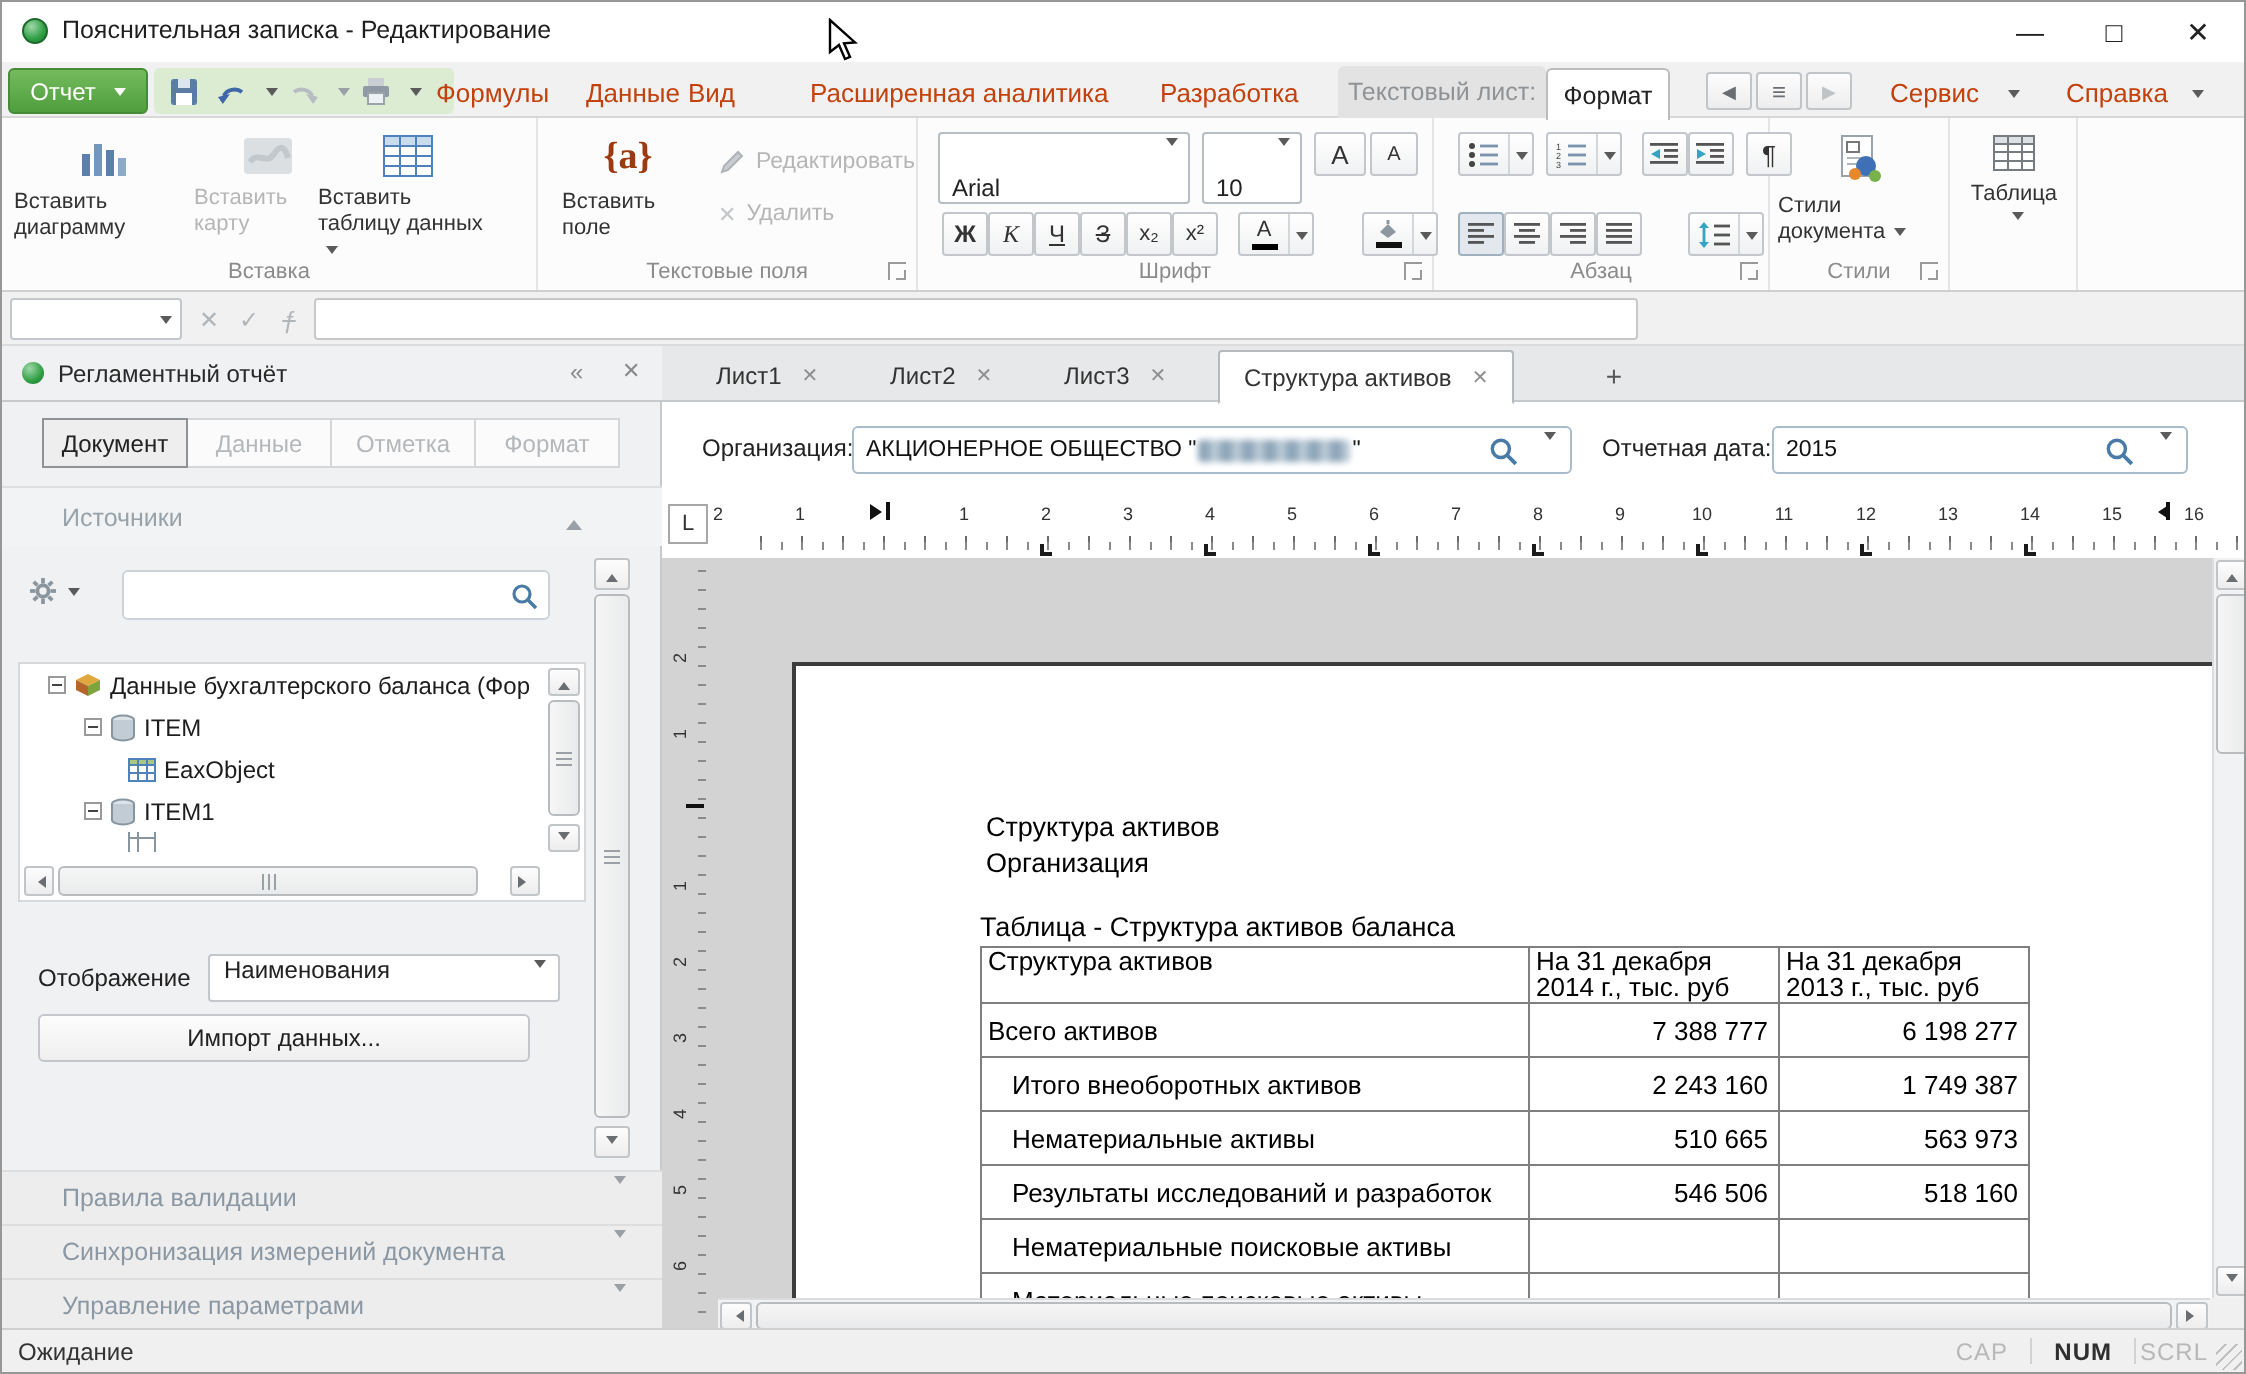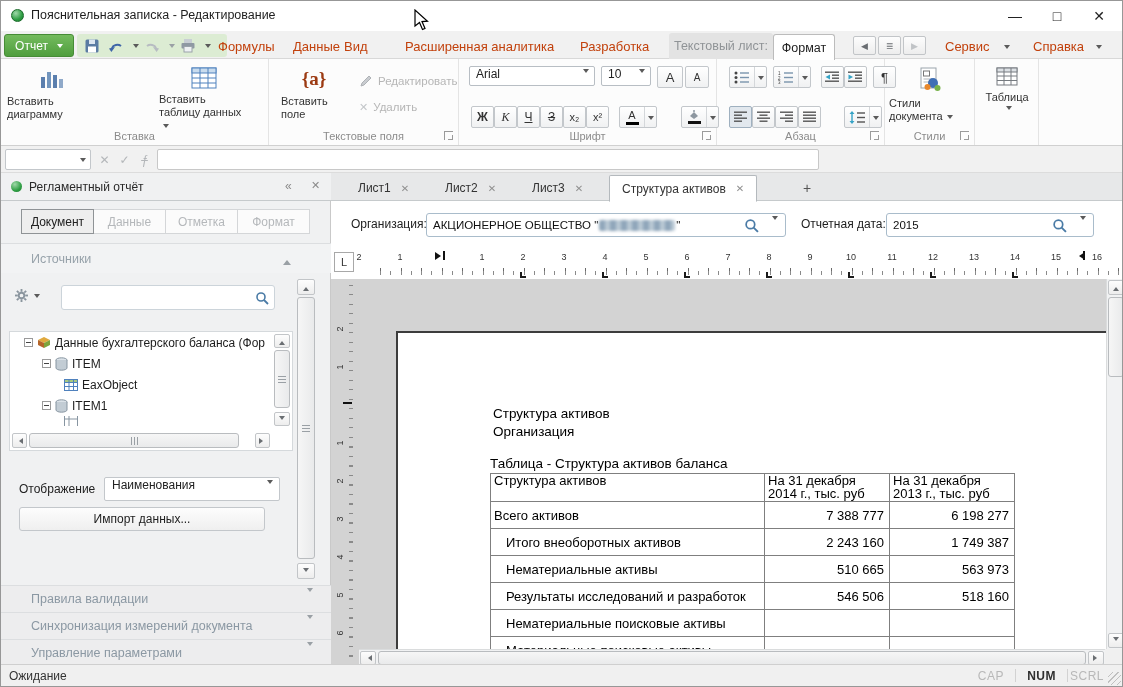--- a/index.html
+++ b/index.html
@@ -31,21 +31,21 @@
 .rgroup{position:absolute;top:0;bottom:0;border-right:1px solid #e4e4e4}
 .glabel{position:absolute;bottom:3px;left:0;right:0;text-align:center;font-size:11px;color:#8b8b8b}
 .launcher{position:absolute;bottom:5px;right:5px;width:9px;height:9px;border-left:1px solid #9a9a9a;border-top:1px solid #9a9a9a}
 .launcher::after{content:"";position:absolute;right:0;bottom:0;width:4px;height:4px;border-right:1px solid #9a9a9a;border-bottom:1px solid #9a9a9a}
 .bigbtn{position:absolute;top:4px;display:flex;flex-direction:column;align-items:center;padding-top:4px;border-radius:3px;color:#333}
 .bigbtn .lbl{font-size:11px;line-height:13px;text-align:left;margin-top:4px}
 .bigbtn.dis{color:#b6b6b6}
 .cmdrow{position:absolute;left:90px;display:flex;align-items:center;gap:5px;height:20px;color:#b6b6b6;font-size:11.5px}
 .sbtn{position:absolute;height:22px;border:1px solid #c3c7cb;border-radius:2px;background:linear-gradient(#ffffff,#f0f1f2);display:flex;align-items:center;justify-content:center;font-size:12px;color:#333}
 .sbtn.on{background:#e2e8ee;border-color:#9fb0bf}
-.combo{position:absolute;height:20px;background:#fff;border:1px solid #b8bec4;border-radius:2px;display:flex;align-items:flex-start;padding:0 6px;font-size:12px}
+.combo{position:absolute;height:36px;background:#fff;border:1px solid #b8bec4;border-radius:2px;display:flex;align-items:flex-end;padding:0 6px;font-size:12px}
 .combo .dd{position:absolute;right:5px}
 .splitdd{display:flex;align-items:center;justify-content:center;width:12px;height:100%}
 .fieldicon{font-family:"Liberation Serif",serif;font-size:19px;font-weight:bold;color:#9c3a12;line-height:24px}
 
 .formulabar{position:absolute;left:0;top:145px;right:0;height:27px;background:#f1f1f1;border-bottom:1px solid #dcdcdc}
 .fcombo{position:absolute;left:4px;top:3px;width:86px;height:21px;background:#fff;border:1px solid #c3c7cb;border-radius:2px}
 .fcombo .dd{position:absolute;right:4px;top:8px}
 .fbtn{position:absolute;top:3px;width:19px;height:21px;display:flex;align-items:center;justify-content:center;color:#b3b6b9;font-size:12px}
 .finput{position:absolute;left:156px;top:3px;width:662px;height:21px;background:#fff;border:1px solid #c8c8c8;border-radius:2px}
 
@@ -215,20 +215,27 @@
 
     <div class="rgroup" style="left:0;width:268px">
       <div class="bigbtn" style="left:6px;width:88px">
         <svg width="26" height="24" viewBox="0 0 26 24">
             <rect x="3" y="10" width="4" height="11" fill="#5b7fae"></rect>
             <rect x="9" y="5" width="4" height="16" fill="#7396be"></rect>
             <rect x="15" y="8" width="4" height="13" fill="#5b7fae"></rect>
             <rect x="21" y="12" width="4" height="9" fill="#8fa9c9"></rect>
           </svg>
         <div class="lbl"><span>Вставить диаграмму</span></div>
+      </div>
+      <div class="bigbtn dis" style="left:96px;width:74px">
+        <svg width="26" height="22" viewBox="0 0 26 22">
+            <rect x="1" y="2" width="24" height="18" rx="2" fill="#dcdfe2"></rect>
+            <path d="M4 14 C8 8 12 16 16 10 S22 8 23 12" stroke="#c3c8cc" fill="none" stroke-width="3"></path>
+          </svg>
+        <div class="lbl"><span>Вставить карту</span></div>
       </div>
       <div class="bigbtn" style="left:158px;width:90px">
         <svg width="26" height="22" viewBox="0 0 26 22">
             <rect x="1" y="1" width="24" height="20" fill="#fff" stroke="#4f81bd"></rect>
             <rect x="1" y="1" width="24" height="5" fill="#c9dcee" stroke="#4f81bd"></rect>
             <line x1="9" y1="1" x2="9" y2="21" stroke="#4f81bd"></line>
             <line x1="17" y1="1" x2="17" y2="21" stroke="#4f81bd"></line>
             <line x1="1" y1="11" x2="25" y2="11" stroke="#4f81bd"></line>
             <line x1="1" y1="16" x2="25" y2="16" stroke="#4f81bd"></line>
           </svg>

